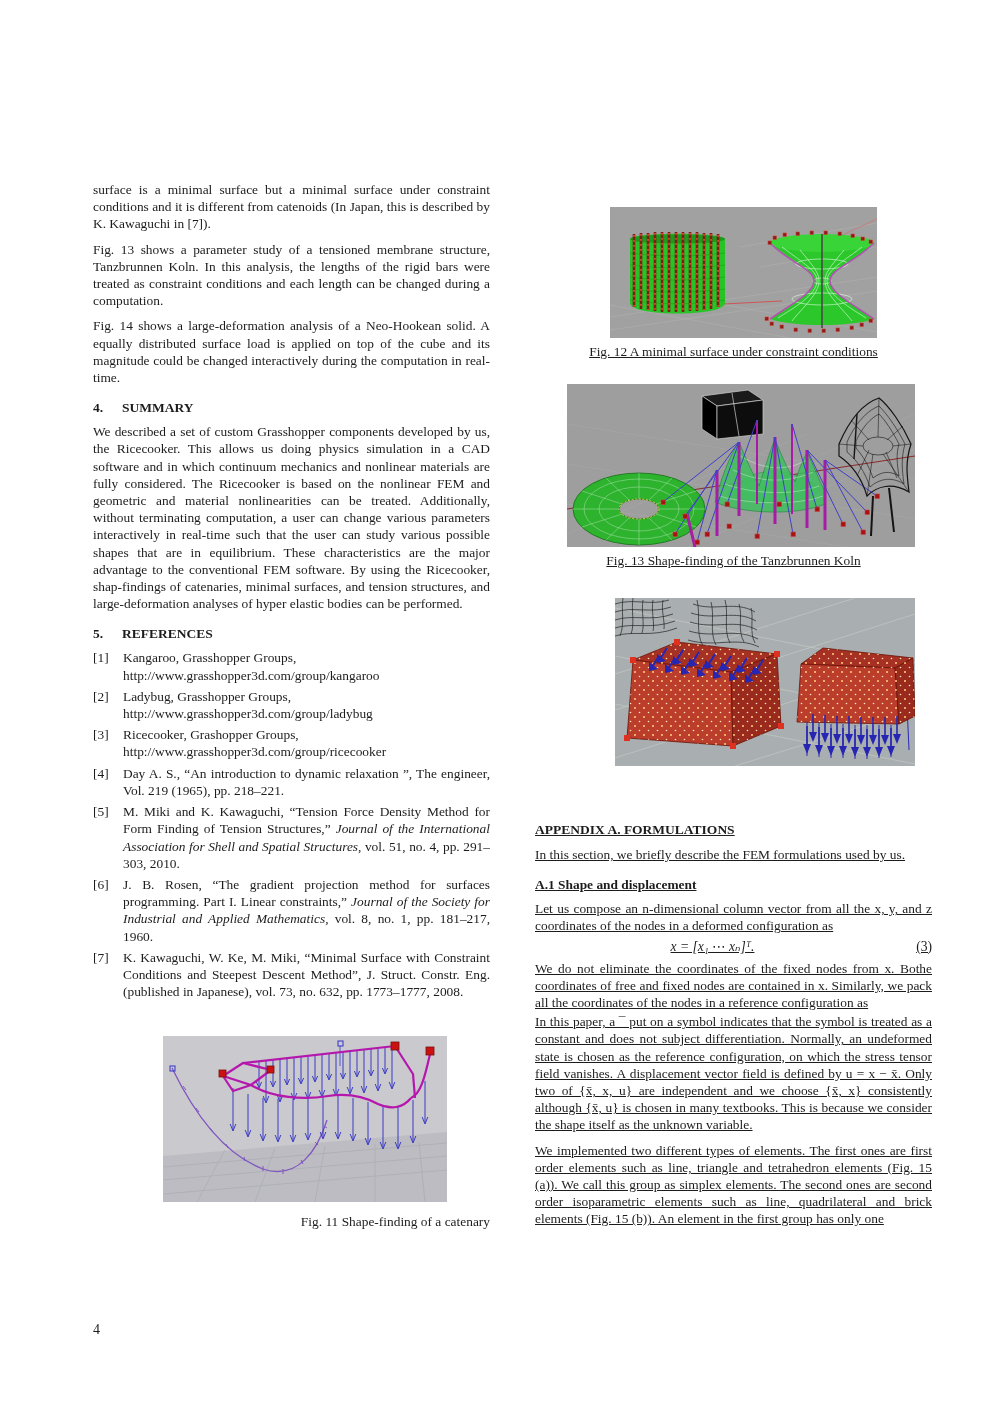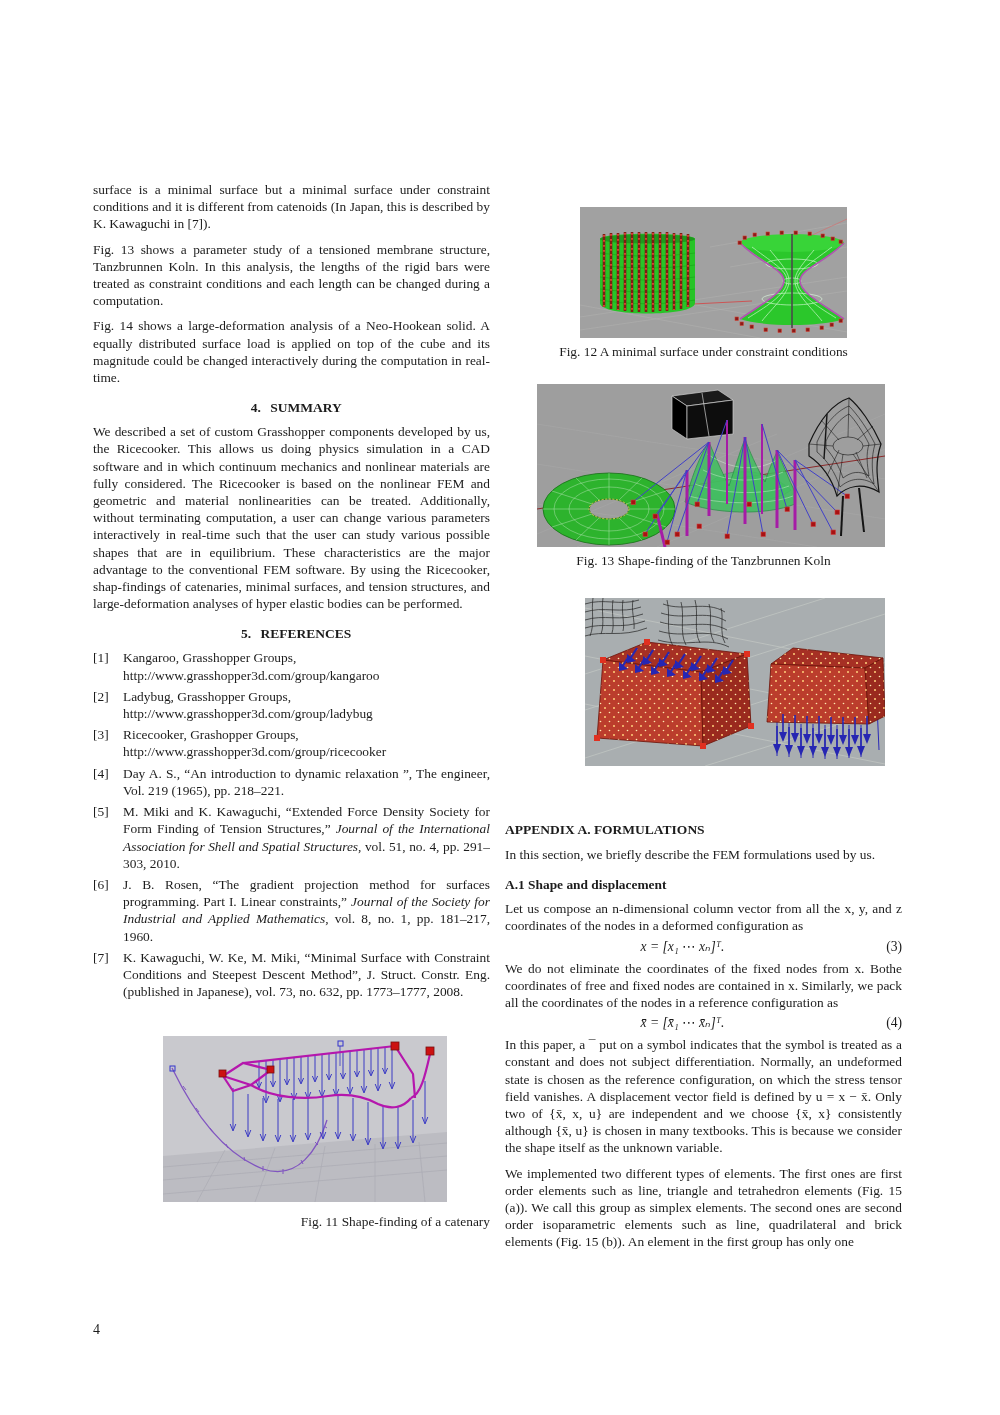--- a/index.html
+++ b/index.html
@@ -2,23 +2,23 @@
 <html><head>
 <meta charset="utf-8">
 <style>
   * { margin:0; padding:0; box-sizing:border-box; }
   html,body { background:#ffffff; }
   body { width:1000px; height:1415px; position:relative;
          font-family:"Liberation Serif","DejaVu Serif",serif; color:#1c1c1c; }
   .page { position:absolute; inset:0; width:1000px; height:1415px; background:#fff; }
   .col { position:absolute; width:397px; }
   #left-col  { left:93px;  top:181px; }
-  #right-col { left:505px; top:207px; }
+  #right-col { left:535px; top:207px;text-decoration:underline; }
   p.body { font-size:13.4px; line-height:17.2px; text-align:justify; margin:0 0 8px 0; }
-  .sec-head { font-size:13.5px; font-weight:bold; margin:14px 0 7px 0;text-align:center; }
+  .sec-head { font-size:13.5px; font-weight:bold; margin:14px 0 7px 0; }
   .h-num { display:inline-block; width:29px; }
   .ref-row { display:flex; font-size:13.4px; line-height:17.2px; margin:0 0 4px 0; }
   .ref-label { width:30px; flex:none; }
   .ref-text { flex:1; text-align:justify; }
   .ref-text i { font-style:italic; }
   .caption { font-size:13.4px; text-align:center; margin:6px 0 0 0; }
   .fig-wrap { display:block; }
   .fig-wrap svg { display:block; }
   #fig12-wrap { margin:0 0 0 75px; }
   #fig13-wrap { margin:24px 0 0 32px; }
@@ -58,21 +58,21 @@
     <div class="ref-row">
       <span class="ref-label">[3]</span>
       <span class="ref-text"><span>Ricecooker, Grashopper Groups,</span><br><span>http://www.grasshopper3d.com/group/ricecooker</span></span>
     </div>
     <div class="ref-row">
       <span class="ref-label">[4]</span>
       <span class="ref-text">Day A. S., “An introduction to dynamic relaxation ”, The engineer, Vol. 219 (1965), pp. 218–221.</span>
     </div>
     <div class="ref-row">
       <span class="ref-label">[5]</span>
-      <span class="ref-text"><span>M. Miki and K. Kawaguchi, “Extended Force Density Society for Form Finding of Tension Structures,” </span><i>Journal of the International Association for Shell and Spatial Structures</i><span>, vol. 51, no. 4, pp. 291–303, 2010.</span></span>
+      <span class="ref-text"><span>M. Miki and K. Kawaguchi, “Tension Force Density Method for Form Finding of Tension Structures,” </span><i>Journal of the International Association for Shell and Spatial Structures</i><span>, vol. 51, no. 4, pp. 291–303, 2010.</span></span>
     </div>
     <div class="ref-row">
       <span class="ref-label">[6]</span>
       <span class="ref-text"><span>J. B. Rosen, “The gradient projection method for surfaces programming. Part I. Linear constraints,” </span><i>Journal of the Society for Industrial and Applied Mathematics</i><span>, vol. 8, no. 1, pp. 181–217, 1960.</span></span>
     </div>
     <div class="ref-row">
       <span class="ref-label">[7]</span>
       <span class="ref-text">K. Kawaguchi, W. Ke, M. Miki, “Minimal Surface with Constraint Conditions and Steepest Descent Method”, J. Struct. Constr. Eng. (published in Japanese),  vol. 73, no. 632, pp. 1773–1777, 2008.</span>
     </div>
 
@@ -523,23 +523,19 @@
     <div class="sub-head">A.1 Shape and displacement</div>
     <p class="body" style="margin-bottom:2px;">Let us compose an n-dimensional column vector from all the x, y, and z coordinates of the nodes in a deformed configuration as</p>
 
     <div class="eq-row">
       <span class="eq-body">x = [x₁ ⋯ xₙ]ᵀ.</span>
       <span class="eq-num">(3)</span>
     </div>
 
     <p class="body" style="margin-bottom:2px;">We do not eliminate the coordinates of the fixed nodes from x. Bothe coordinates of free and fixed nodes are contained in x. Similarly, we pack all the coordinates of the nodes in a reference configuration as</p>
 
-    <div class="eq-row">
-      <span class="eq-body">x̄ = [x̄₁ ⋯ x̄ₙ]ᵀ.</span>
-      <span class="eq-num">(4)</span>
-    </div>
 
     <p class="body">In this paper, a ¯ put on a symbol indicates that the symbol is treated as a constant and does not subject differentiation. Normally, an undeformed state is chosen as the reference configuration, on which the stress tensor field vanishes. A displacement vector field is defined by u = x − x̄. Only two of {x̄, x, u} are independent and we choose {x̄, x} consistently although {x̄, u} is chosen in many textbooks. This is because we consider the shape itself as the unknown variable.</p>
     <p class="body" style="margin-top:4px;">We implemented two different types of elements. The first ones are first order elements such as line, triangle and tetrahedron elements (Fig. 15 (a)). We call this group as simplex elements. The second ones are second order isoparametric elements such as line, quadrilateral and brick elements (Fig. 15 (b)). An element in the first group has only one</p>
   </div>
 
   <div id="page-number">4</div>
 </div>
 
 </body></html>

